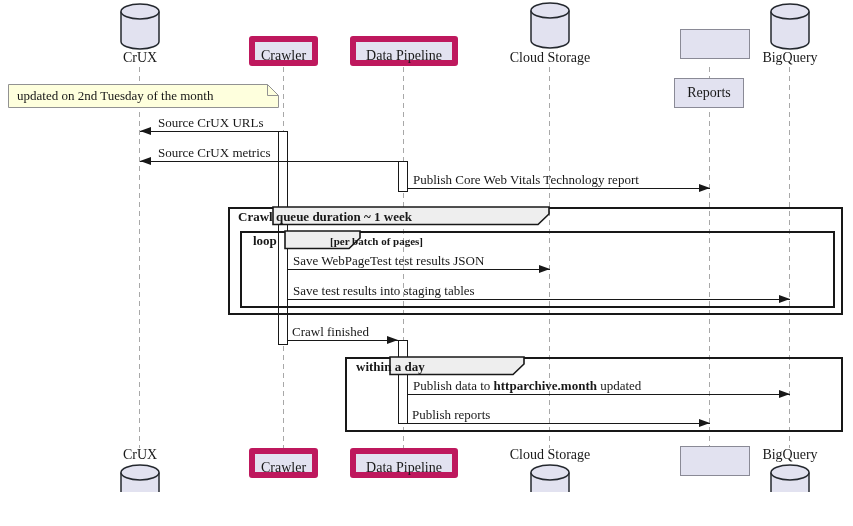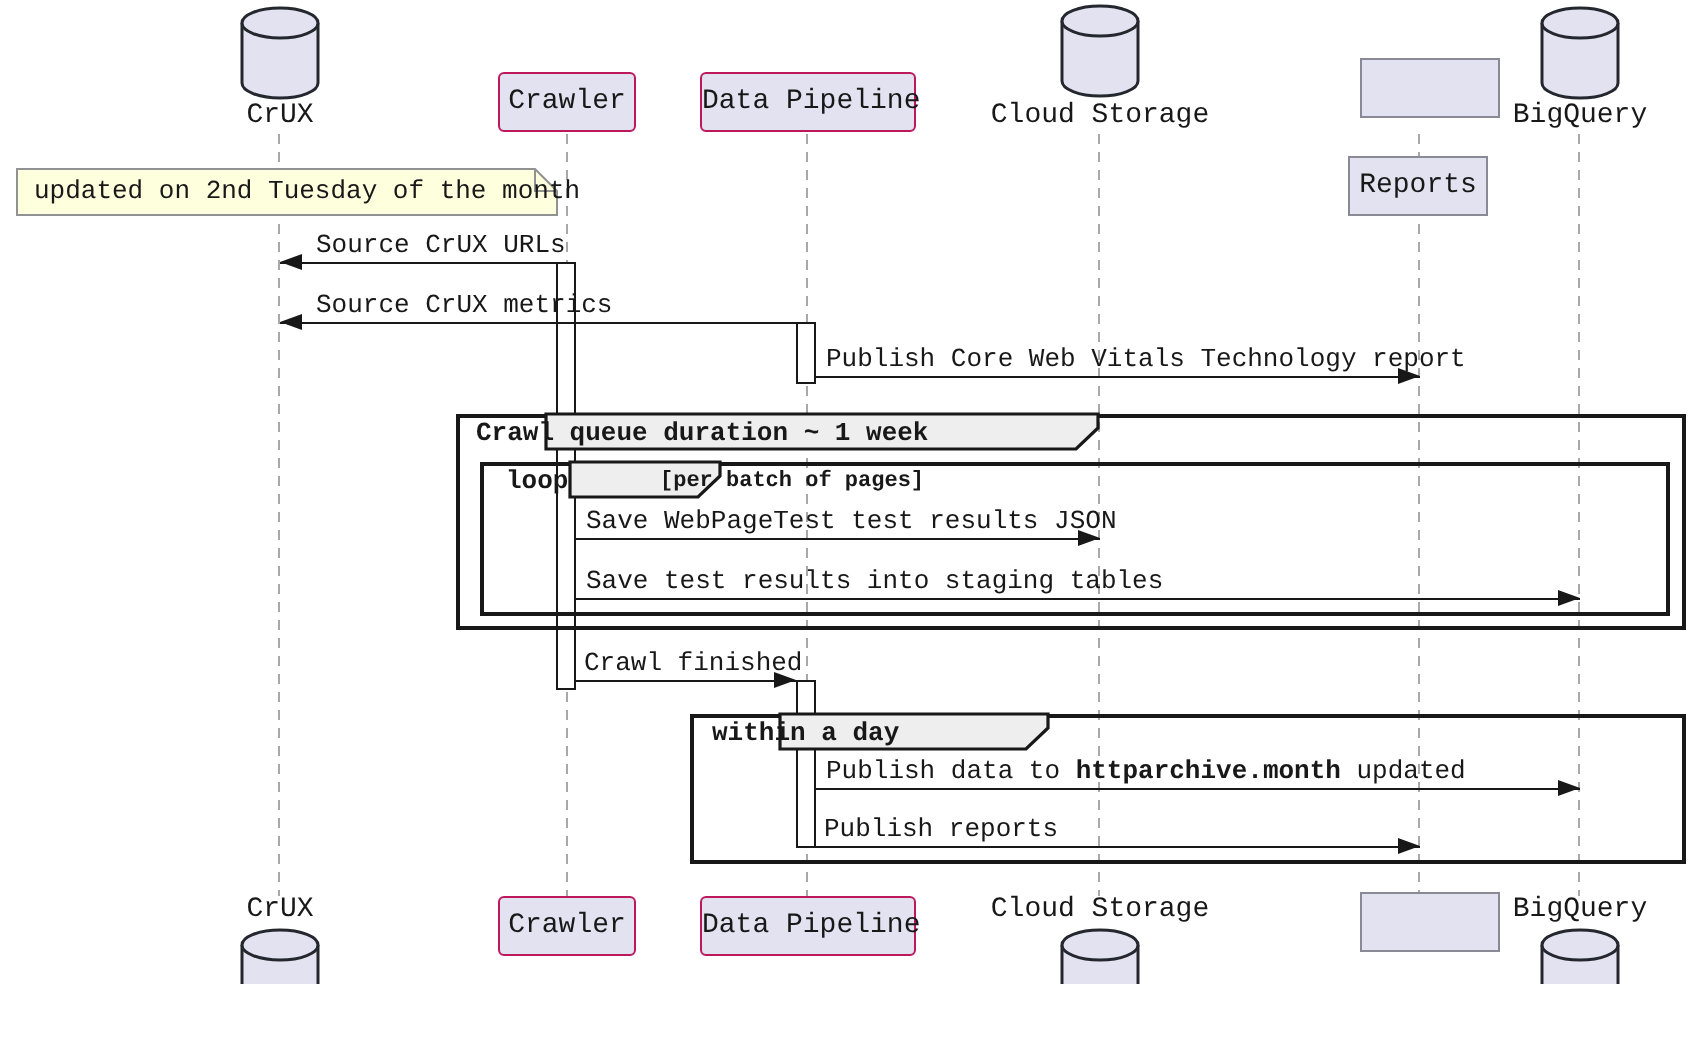--- a/index.html
+++ b/index.html
@@ -1,28 +1,28 @@
 <!DOCTYPE html>
 <html><head>
 <meta charset="utf-8">
 <style>
   html,body{margin:0;padding:0;background:#ffffff;}
   .diagram{
     position:relative;width:853px;height:492px;background:#ffffff;overflow:hidden;
-    font-family:Liberation Mono, monospace;color:#181818;
+    font-family:Liberation Serif, serif;color:#181818;
   }
   
   .lifeline{
     position:absolute;width:1px;top:67px;height:381px;
     background-image:repeating-linear-gradient(to bottom,#a8a8a8 0 5px,transparent 5px 9px);
   }
   
   .pbox{
     position:absolute;height:30px;box-sizing:border-box;
-    background:#E2E2F0;border:1px solid #be185d;border-radius:3px;
+    background:#E2E2F0;border:6px solid #be185d;border-radius:3px;
     font-size:14px;text-align:center;line-height:28px;white-space:nowrap;
   }
   .plabel{
     position:absolute;width:120px;font-size:14px;text-align:center;white-space:nowrap;
   }
   .picon{position:absolute;}
   
   .collection{position:absolute;width:77px;height:37px;}
   .sheet{
     position:absolute;width:70px;height:30px;box-sizing:border-box;

